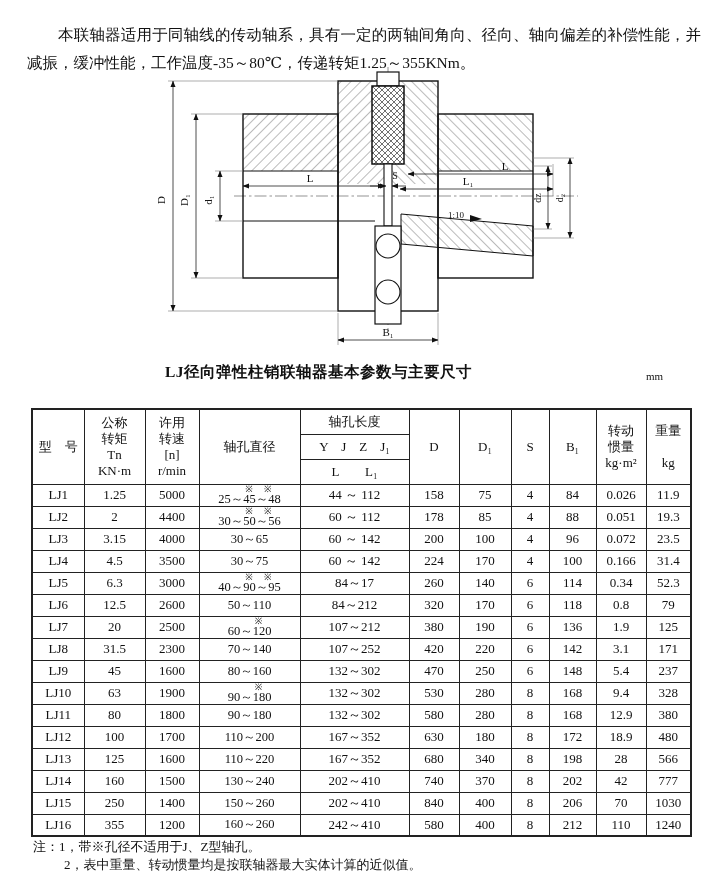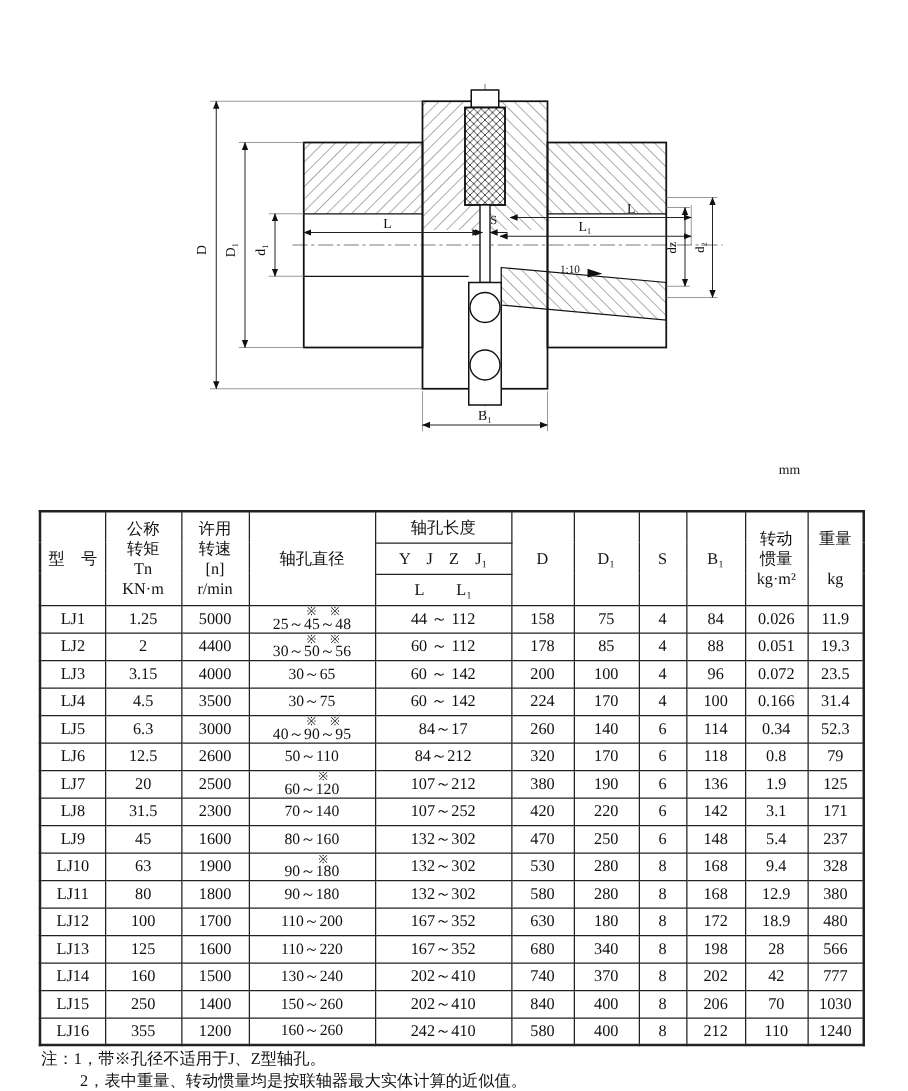--- a/index.html
+++ b/index.html
@@ -2,40 +2,41 @@
 <html><head>
 <meta charset="utf-8">
 <style>
   html,body{margin:0;padding:0;background:#fff;}
   .page{position:relative;width:726px;height:873px;background:#ffffff;overflow:hidden;
         font-family:"Liberation Serif","DejaVu Serif",serif;color:#111;}
   .intro{position:absolute;left:27px;top:5px;width:674px;font-size:15.5px;line-height:28px;
          text-align:justify;text-indent:2em;}
   .figure{position:absolute;left:148px;top:66px;width:434px;height:292px;}
   .caption-title{position:absolute;left:165px;top:362px;font-size:15.5px;font-weight:bold;letter-spacing:.5px;}
-  .caption-unit{position:absolute;left:623px;top:370px;font-size:11px;}
+  .caption-unit{position:absolute;left:646px;top:370px;font-size:11px;}
   table.params{position:absolute;left:31px;top:408px;width:661px;border-collapse:collapse;
         table-layout:fixed;font-size:13px;border:2px solid #222;}
   .params th,.params td{border:1px solid #222;text-align:center;vertical-align:middle;
         padding:0;font-weight:normal;overflow:hidden;}
   .params thead tr{height:25px;}
   .params thead th{font-size:13px;line-height:16px;white-space:pre-line;}
   .params tbody tr{height:22px;margin-top:32px;}
   .params tbody td{line-height:14px;}
   .marks{font-size:9px;line-height:8px;height:8px;white-space:pre;text-align:center;}
   .boreval{font-size:12.5px;line-height:13px;}
   .notes{position:absolute;left:33px;top:838px;font-size:13px;line-height:17.5px;}
   .notes .n2{margin-left:31px;}
   svg text{fill:#111;font-family:"Liberation Serif","DejaVu Serif",serif;}
 </style>
 </head>
 <body>
 
 <div class="page">
 
+  <p class="intro">本联轴器适用于同轴线的传动轴系，具有一定的两轴间角向、径向、轴向偏差的补偿性能，并减振，缓冲性能，工作温度-35～80℃，传递转矩1.25～355KNm。</p>
 
   <div class="figure">
     <svg width="434" height="292" viewBox="0 0 434 292">
       <defs>
         <marker id="ar" viewBox="0 0 10 10" refX="9.5" refY="5" markerWidth="8" markerHeight="8" orient="auto-start-reverse">
           <path d="M0,1 L10,5 L0,9 z" fill="#111"></path>
         </marker>
         <pattern id="hL" patternUnits="userSpaceOnUse" width="7" height="7" patternTransform="rotate(45)">
           <line x1="0" y1="0" x2="0" y2="7" stroke="#555" stroke-width="0.8"></line>
         </pattern>
@@ -111,20 +112,21 @@
       <line x1="252" y1="123" x2="405" y2="123" stroke="#222" stroke-width="0.8" marker-start="url(#ar)" marker-end="url(#ar)"></line>
       <text x="320" y="119" font-size="11" text-anchor="middle">L₁</text>
 
       <line x1="190" y1="247" x2="190" y2="279" stroke="#777" stroke-width="0.6"></line>
       <line x1="290" y1="247" x2="290" y2="279" stroke="#777" stroke-width="0.6"></line>
       <line x1="190" y1="274" x2="290" y2="274" stroke="#222" stroke-width="0.8" marker-start="url(#ar)" marker-end="url(#ar)"></line>
       <text x="240" y="270" font-size="11" text-anchor="middle">B₁</text>
     </svg>
   </div>
 
+  <div class="caption-title">LJ径向弹性柱销联轴器基本参数与主要尺寸</div>
   <div class="caption-unit">mm</div>
 
   <table class="params">
     <colgroup>
       <col style="width:52px">
         <col style="width:61px">
         <col style="width:54px">
       <col style="width:101px">
         <col style="width:109px">
         <col style="width:50px">

